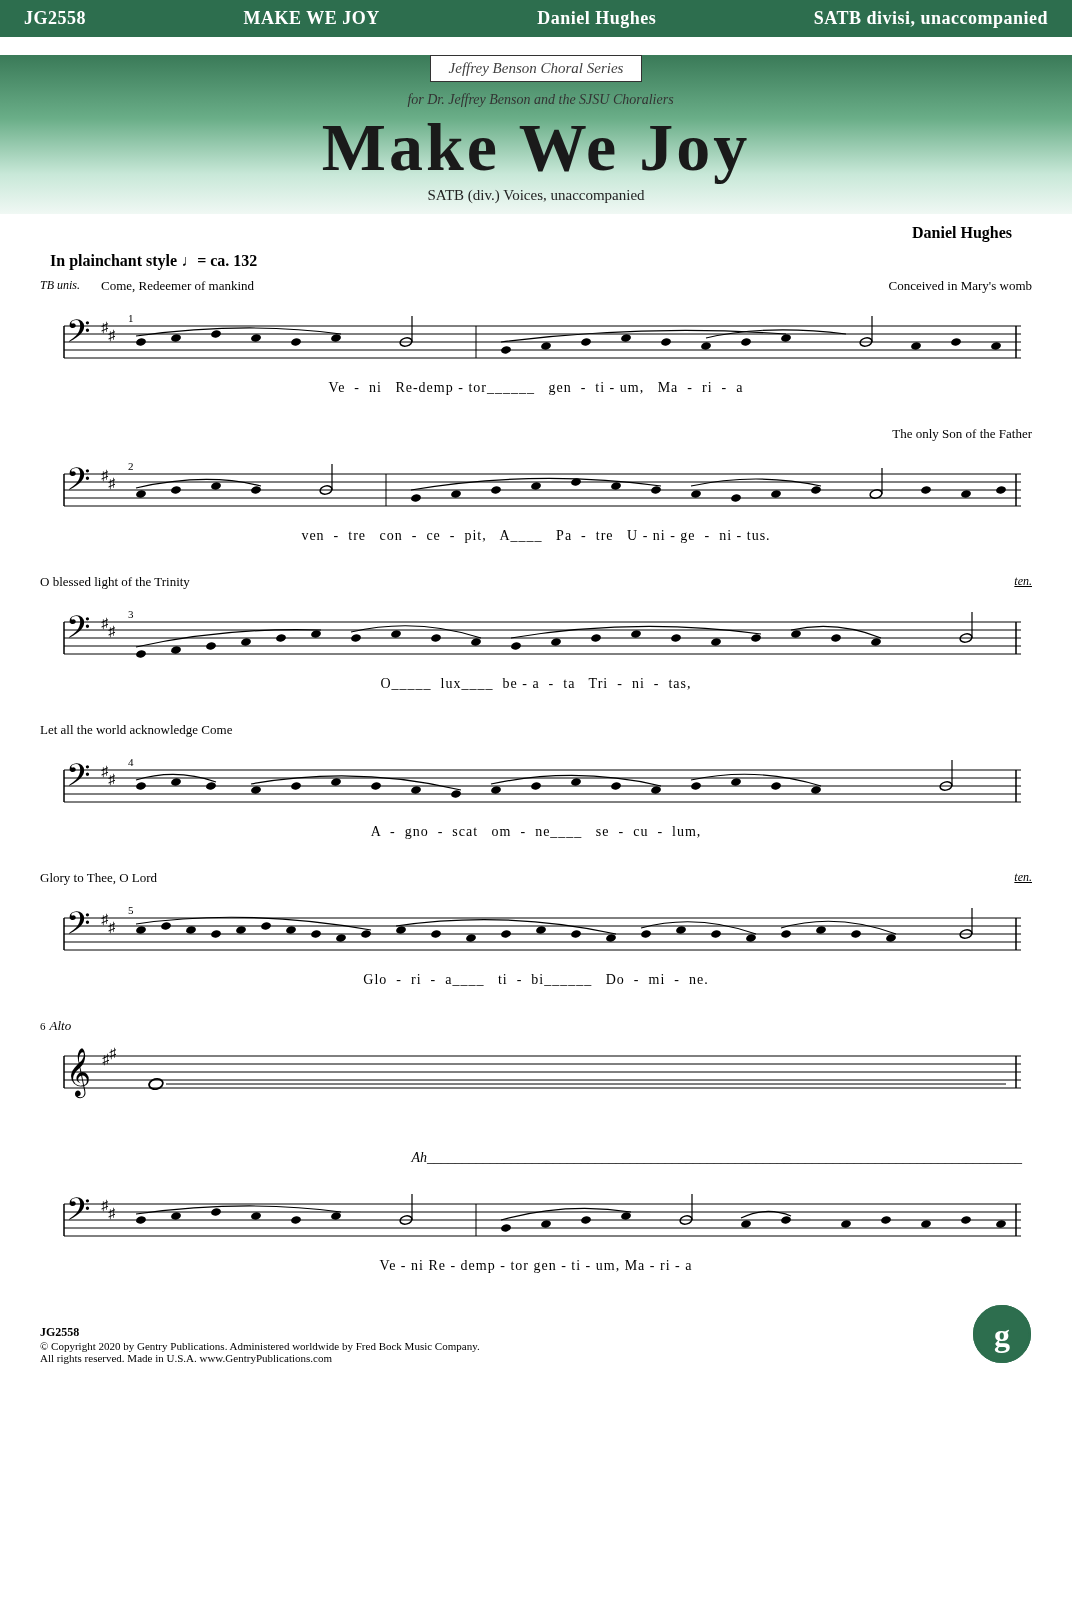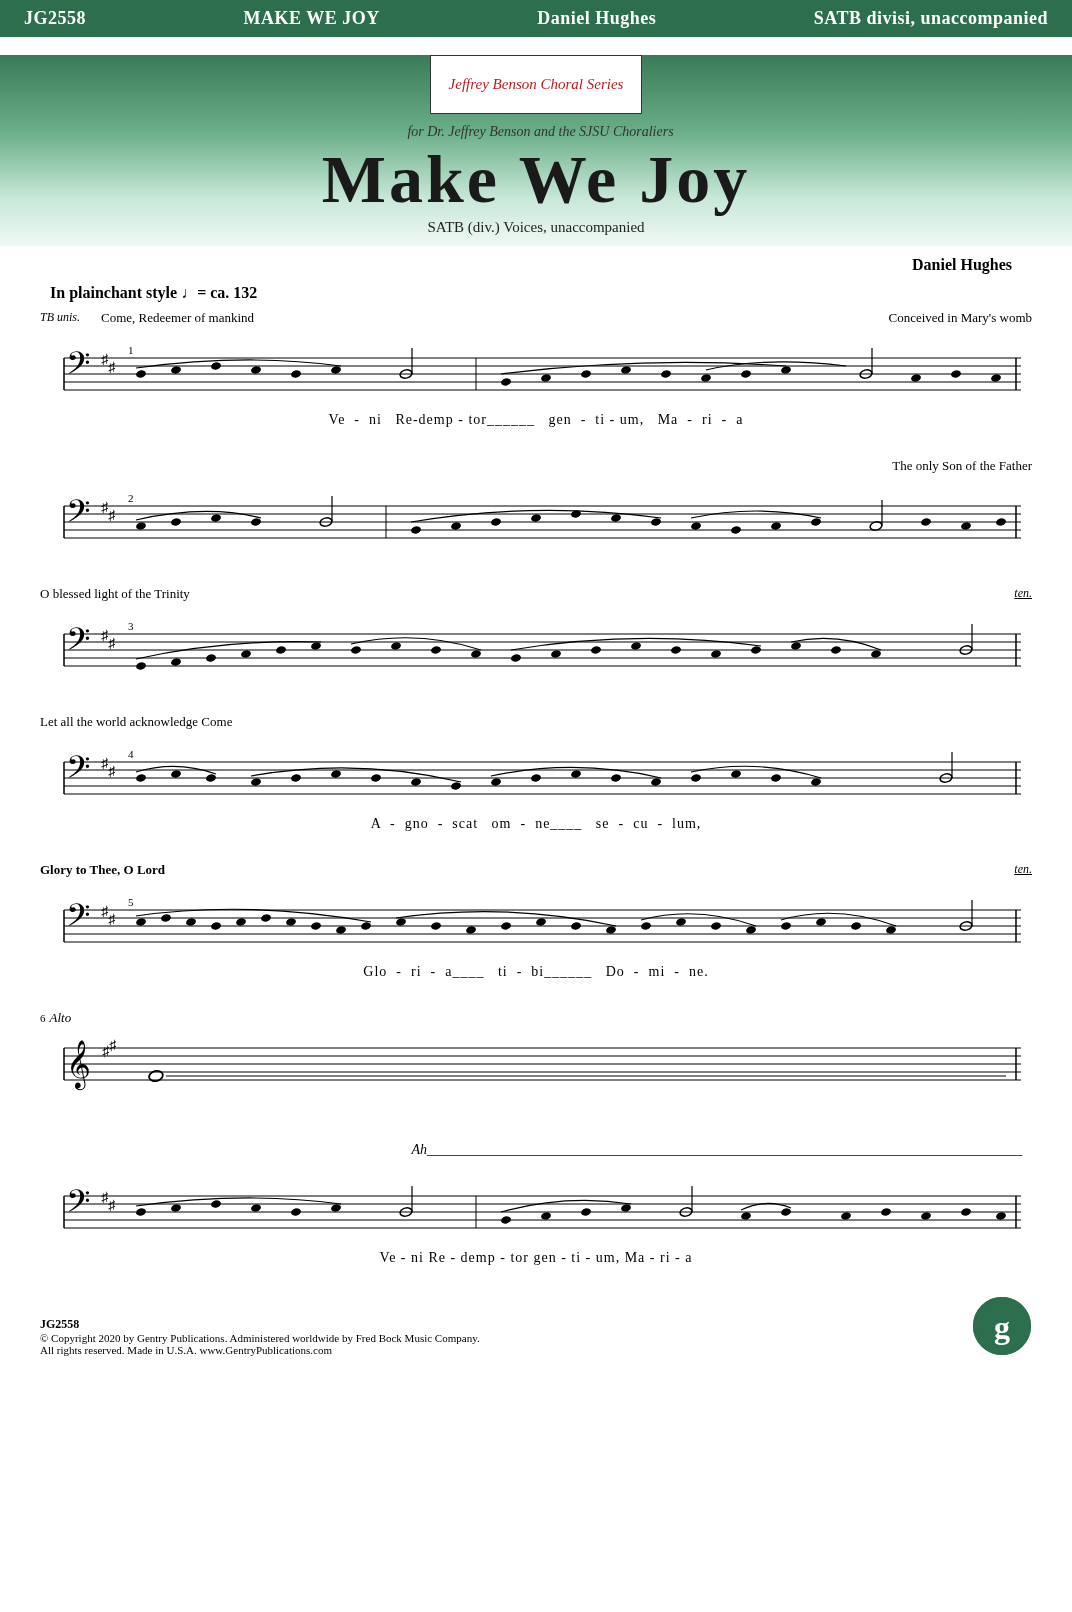--- a/index.html
+++ b/index.html
@@ -25,24 +25,24 @@
     }
 
     
     .series-container {
       display: flex;
       justify-content: center;
       margin-top: 18px;
     }
     .series-box {
       border: 1px solid #333;
-      padding: 20px 18px;
+      padding: 4px 18px;
       font-style: italic;
       font-size: 15px;
-      color: #b91c1c;
+      color: #404040;
       background: #fff;
     }
 
     
     .dedication {
       text-align: center;
       font-style: italic;
       font-size: 14px;
       color: #333;
       margin-top: 10px;
@@ -279,20 +279,23 @@
         <ellipse cx="730" cy="50" rx="5" ry="3.5" fill="#000" transform="rotate(-15,730,50)"></ellipse>
         <ellipse cx="770" cy="46" rx="5" ry="3.5" fill="#000" transform="rotate(-15,770,46)"></ellipse>
         <path d="M 645 42 Q 710 28 775 42" fill="none" stroke="#000" stroke-width="1.2"></path>
 
         <ellipse cx="830" cy="50" rx="6" ry="4" fill="none" stroke="#000" stroke-width="1.5" transform="rotate(-15,830,50)"></ellipse>
         <line x1="836" y1="50" x2="836" y2="24" stroke="#000" stroke-width="1.2"></line>
         <ellipse cx="880" cy="46" rx="5" ry="3.5" fill="#000" transform="rotate(-15,880,46)"></ellipse>
         <ellipse cx="920" cy="50" rx="5" ry="3.5" fill="#000" transform="rotate(-15,920,50)"></ellipse>
         <ellipse cx="955" cy="46" rx="5" ry="3.5" fill="#000" transform="rotate(-15,955,46)"></ellipse>
       </svg>
+    </div>
+    <div class="lyrics-line" style="font-size:14px; letter-spacing:1px;">
+      ven &nbsp;-&nbsp; tre &nbsp; con &nbsp;-&nbsp; ce &nbsp;-&nbsp; pit, &nbsp; A____ &nbsp; Pa &nbsp;-&nbsp; tre &nbsp; U - ni - ge &nbsp;-&nbsp; ni - tus.
     </div>
   </div>
 
   <div class="staff-system">
     <div class="staff-header-row">
       <span style="font-size:13px;">O blessed light of the Trinity</span>
       <span class="ten-mark">ten.</span>
     </div>
     <div class="staff-container">
       <svg class="staff-svg" viewBox="0 0 980 80" height="80">
@@ -330,20 +333,23 @@
         <path d="M 465 46 Q 590 25 715 42" fill="none" stroke="#000" stroke-width="1.2"></path>
         <ellipse cx="750" cy="42" rx="5" ry="3.5" fill="#000" transform="rotate(-15,750,42)"></ellipse>
         <ellipse cx="790" cy="46" rx="5" ry="3.5" fill="#000" transform="rotate(-15,790,46)"></ellipse>
         <ellipse cx="830" cy="50" rx="5" ry="3.5" fill="#000" transform="rotate(-15,830,50)"></ellipse>
         <path d="M 745 38 Q 790 28 835 46" fill="none" stroke="#000" stroke-width="1.2"></path>
 
         <ellipse cx="920" cy="46" rx="6" ry="4" fill="none" stroke="#000" stroke-width="1.5" transform="rotate(-15,920,46)"></ellipse>
         <line x1="926" y1="46" x2="926" y2="20" stroke="#000" stroke-width="1.2"></line>
       </svg>
     </div>
+    <div class="lyrics-line" style="font-size:14px; letter-spacing:1px;">
+      O_____&nbsp; lux____&nbsp; be - a &nbsp;-&nbsp; ta &nbsp; Tri &nbsp;-&nbsp; ni &nbsp;-&nbsp; tas,
+    </div>
   </div>
 
   <div class="staff-system">
     <div class="staff-header-row">
       <span style="font-size:13px;">Let all the world acknowledge Come</span>
       <span></span>
     </div>
     <div class="staff-container">
       <svg class="staff-svg" viewBox="0 0 980 80" height="80">
         <line x1="18" y1="30" x2="975" y2="30" stroke="#000" stroke-width="1"></line>
@@ -385,21 +391,21 @@
         <line x1="906" y1="46" x2="906" y2="20" stroke="#000" stroke-width="1.2"></line>
       </svg>
     </div>
     <div class="lyrics-line" style="font-size:14px; letter-spacing:1px;">
       A &nbsp;-&nbsp; gno &nbsp;-&nbsp; scat &nbsp; om &nbsp;-&nbsp; ne____ &nbsp; se &nbsp;-&nbsp; cu &nbsp;-&nbsp; lum,
     </div>
   </div>
 
   <div class="staff-system">
     <div class="staff-header-row">
-      <span style="font-size:13px;font-weight:bold;">Glory to Thee, O Lord</span>
+      <span style="font-size:13px;">Glory to Thee, O Lord</span>
       <span class="ten-mark">ten.</span>
     </div>
     <div class="staff-container">
       <svg class="staff-svg" viewBox="0 0 980 80" height="80">
         <line x1="18" y1="30" x2="975" y2="30" stroke="#000" stroke-width="1"></line>
         <line x1="18" y1="38" x2="975" y2="38" stroke="#000" stroke-width="1"></line>
         <line x1="18" y1="46" x2="975" y2="46" stroke="#000" stroke-width="1"></line>
         <line x1="18" y1="54" x2="975" y2="54" stroke="#000" stroke-width="1"></line>
         <line x1="18" y1="62" x2="975" y2="62" stroke="#000" stroke-width="1"></line>
         <line x1="18" y1="30" x2="18" y2="62" stroke="#000" stroke-width="1.5"></line>

